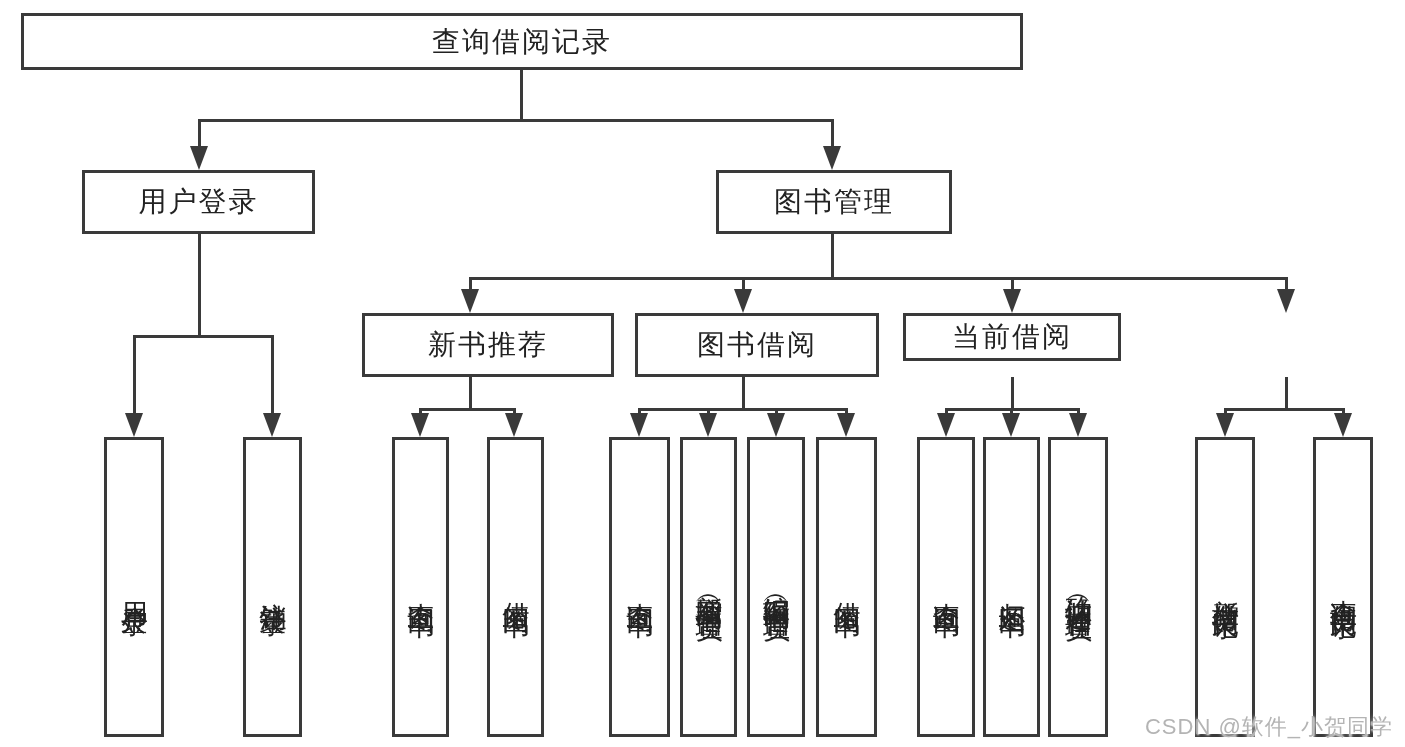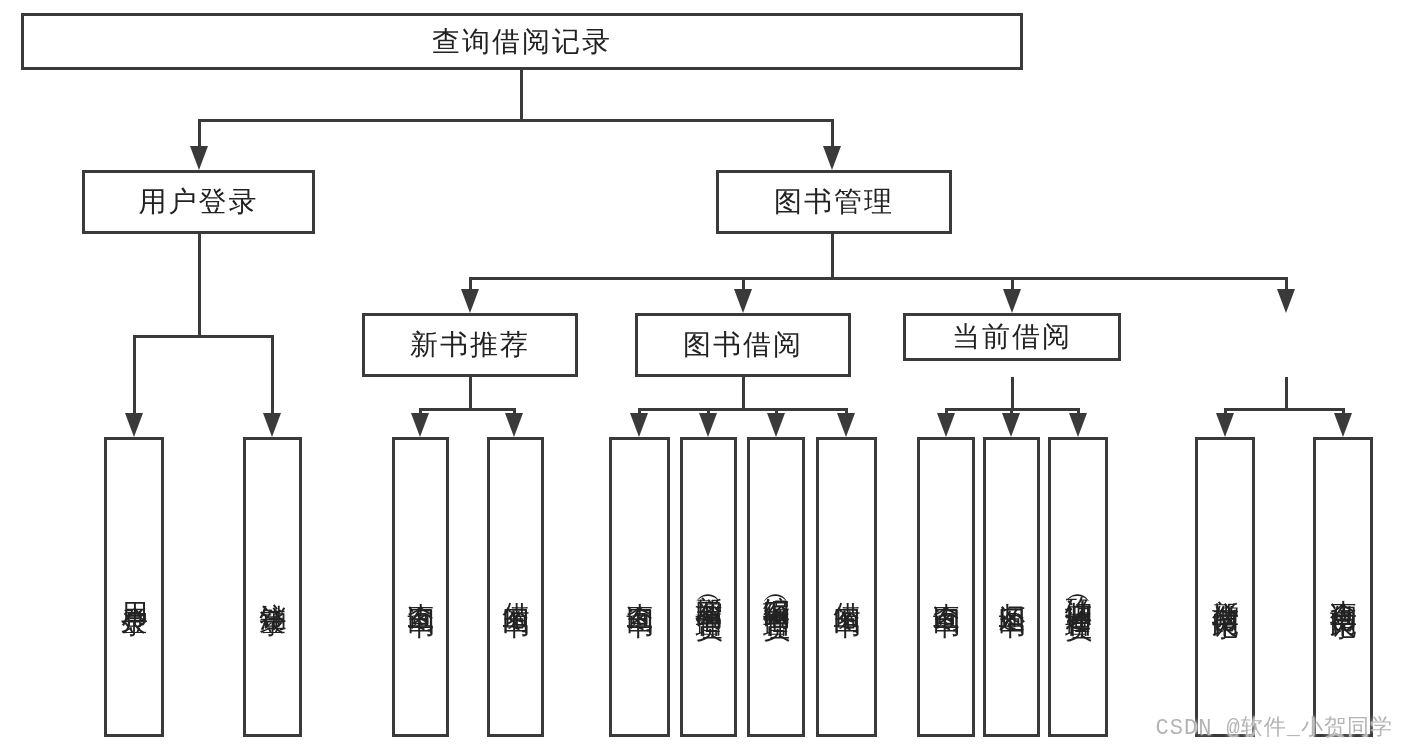--- a/index.html
+++ b/index.html
@@ -22,21 +22,20 @@
   .hl { position:absolute; height:3px; background:#3a3a3a; }
   .ah {
     position:absolute; width:0; height:0;
     border-left:9px solid transparent; border-right:9px solid transparent;
     border-top:24px solid #3a3a3a;
   }
   .watermark {
     position:absolute; right:12px; bottom:5px;
     font-size:22px; color:#b4b4b4; letter-spacing:1px;
     text-shadow:0 0 4px #ffffff, 1px 1px 2px #ffffff;
-    font-family:Liberation Mono, monospace;
   }
 </style>
 </head>
 <body>
 
 <div class="stage">
 
   <div class="vl" style="left:520px;top:70px;height:52px"></div>
   <div class="hl" style="left:198px;top:119px;width:636px"></div>
   <div class="vl" style="left:198px;top:119px;height:31px"></div>
@@ -100,24 +99,24 @@
     <span class="hlabel">查询借阅记录</span>
   </div>
 
   <div class="box" style="left:82px;top:170px;width:233px;height:64px">
     <span class="hlabel">用户登录</span>
   </div>
   <div class="box" style="left:716px;top:170px;width:236px;height:64px">
     <span class="hlabel">图书管理</span>
   </div>
 
-  <div class="box" style="left:362px;top:313px;width:216px;height:64px">
+  <div class="box" style="left:362px;top:313px;width:252px;height:64px">
     <span class="hlabel">新书推荐</span>
   </div>
-  <div class="box" style="left:635px;top:313px;width:216px;height:64px">
+  <div class="box" style="left:635px;top:313px;width:244px;height:64px">
     <span class="hlabel">图书借阅</span>
   </div>
   <div class="box" style="left:903px;top:313px;width:218px;height:48px">
     <span class="hlabel">当前借阅</span>
   </div>
 
   <div class="box" style="left:104px;top:437px;width:60px;height:300px">
     <span class="vlabel">用户登录</span>
   </div>
   <div class="box" style="left:243px;top:437px;width:59px;height:300px">

